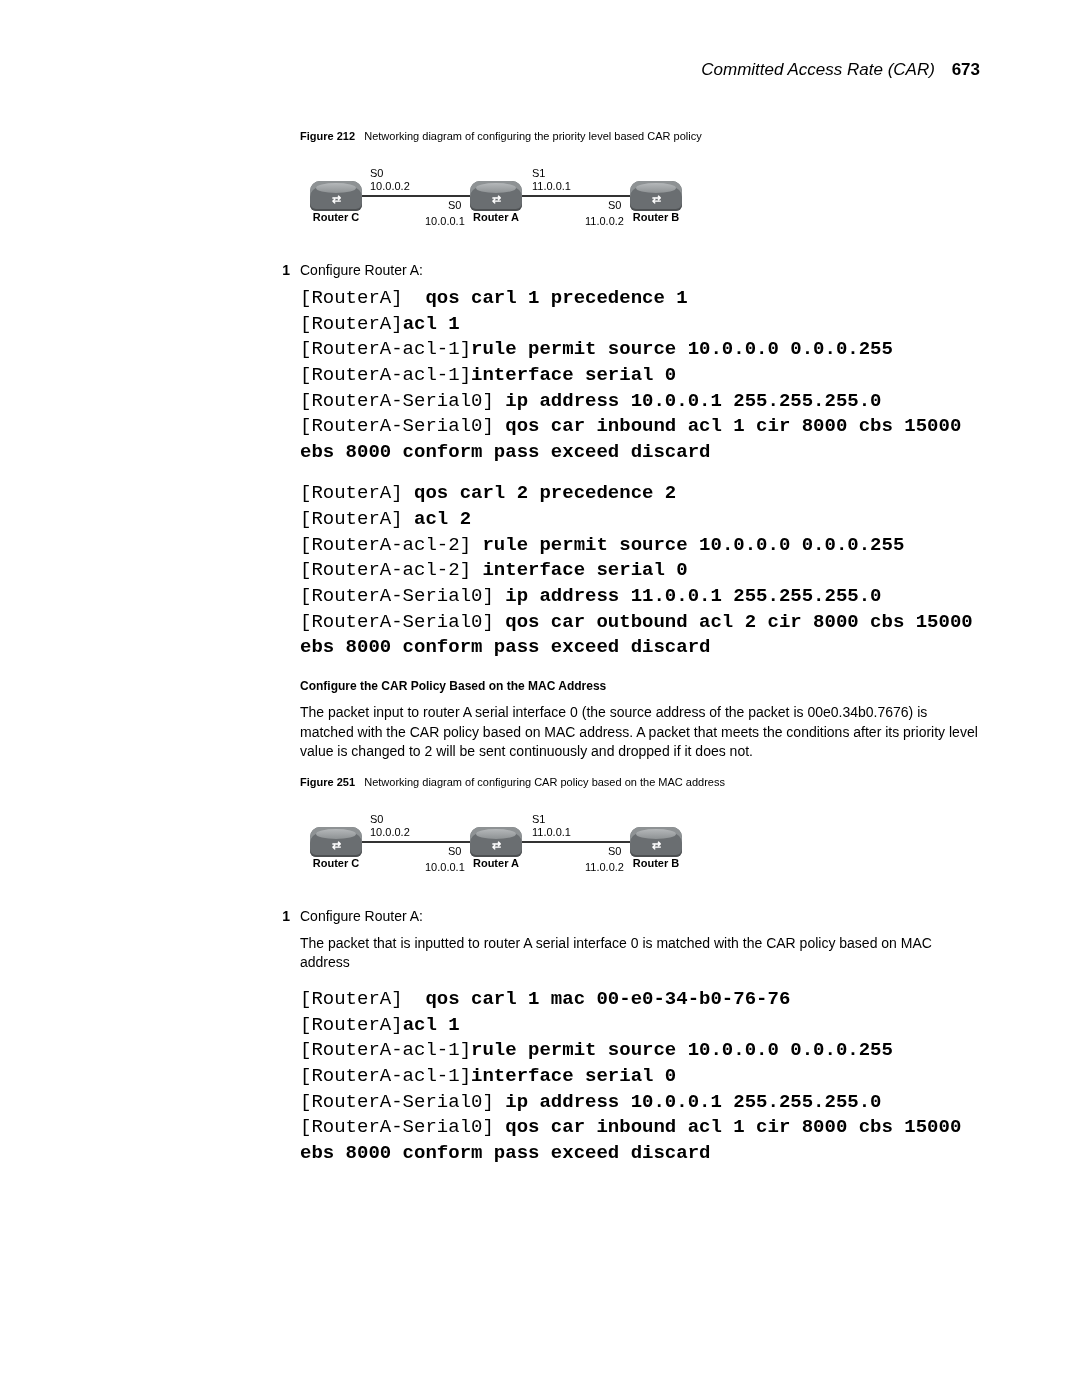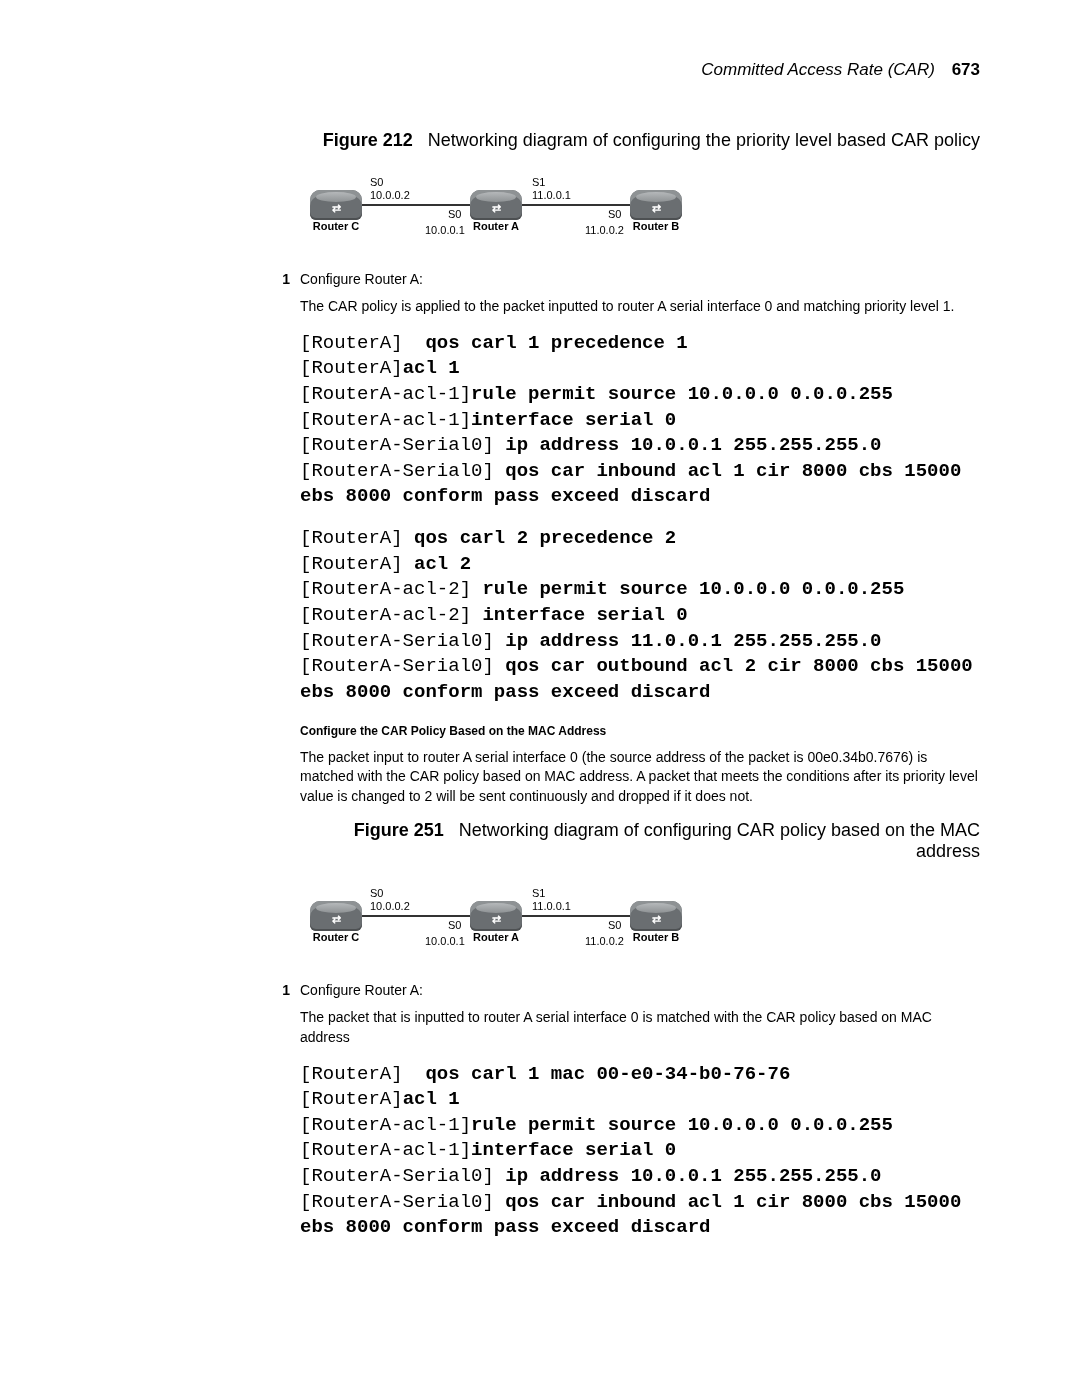--- a/index.html
+++ b/index.html
@@ -20,23 +20,22 @@
 }
 .header .pagenum {
   font-style: normal;
   font-weight: bold;
   margin-left: 12px;
 }
 .content {
   margin-left: 200px;
 }
 .fig-caption {
-  font-size: 18px;
+  font-size: 11px;
   margin-bottom: 25px;
-  text-align: right;
 }
 .fig-caption .fig-label {
   font-weight: bold;
 }
 .diagram {
   margin: 10px 0 20px 10px;
   position: relative;
   height: 75px;
   width: 440px;
 }
@@ -170,21 +169,20 @@
         </div>
       <div class="router-label">Router B</div>
     </div>
   </div>
 
   <div class="step-row">
     <div class="step-num">1</div>
     <div class="step-text">Configure Router A:</div>
   </div>
 
-  <div class="body-para">The CAR policy is applied to the packet inputted to router A serial interface 0 and matching priority level 1.</div>
 
   <div class="code-block"><span>[RouterA]  </span><span class="bold">qos carl 1 precedence 1</span>
 <span>[RouterA]</span><span class="bold">acl 1</span>
 <span>[RouterA-acl-1]</span><span class="bold">rule permit source 10.0.0.0 0.0.0.255</span>
 <span>[RouterA-acl-1]</span><span class="bold">interface serial 0</span>
 <span>[RouterA-Serial0] </span><span class="bold">ip address 10.0.0.1 255.255.255.0</span>
 <span>[RouterA-Serial0] </span><span class="bold">qos car inbound acl 1 cir 8000 cbs 15000 ebs 8000 conform pass exceed discard</span></div>
 
 
   <div class="code-block"><span>[RouterA] </span><span class="bold">qos carl 2 precedence 2</span>

